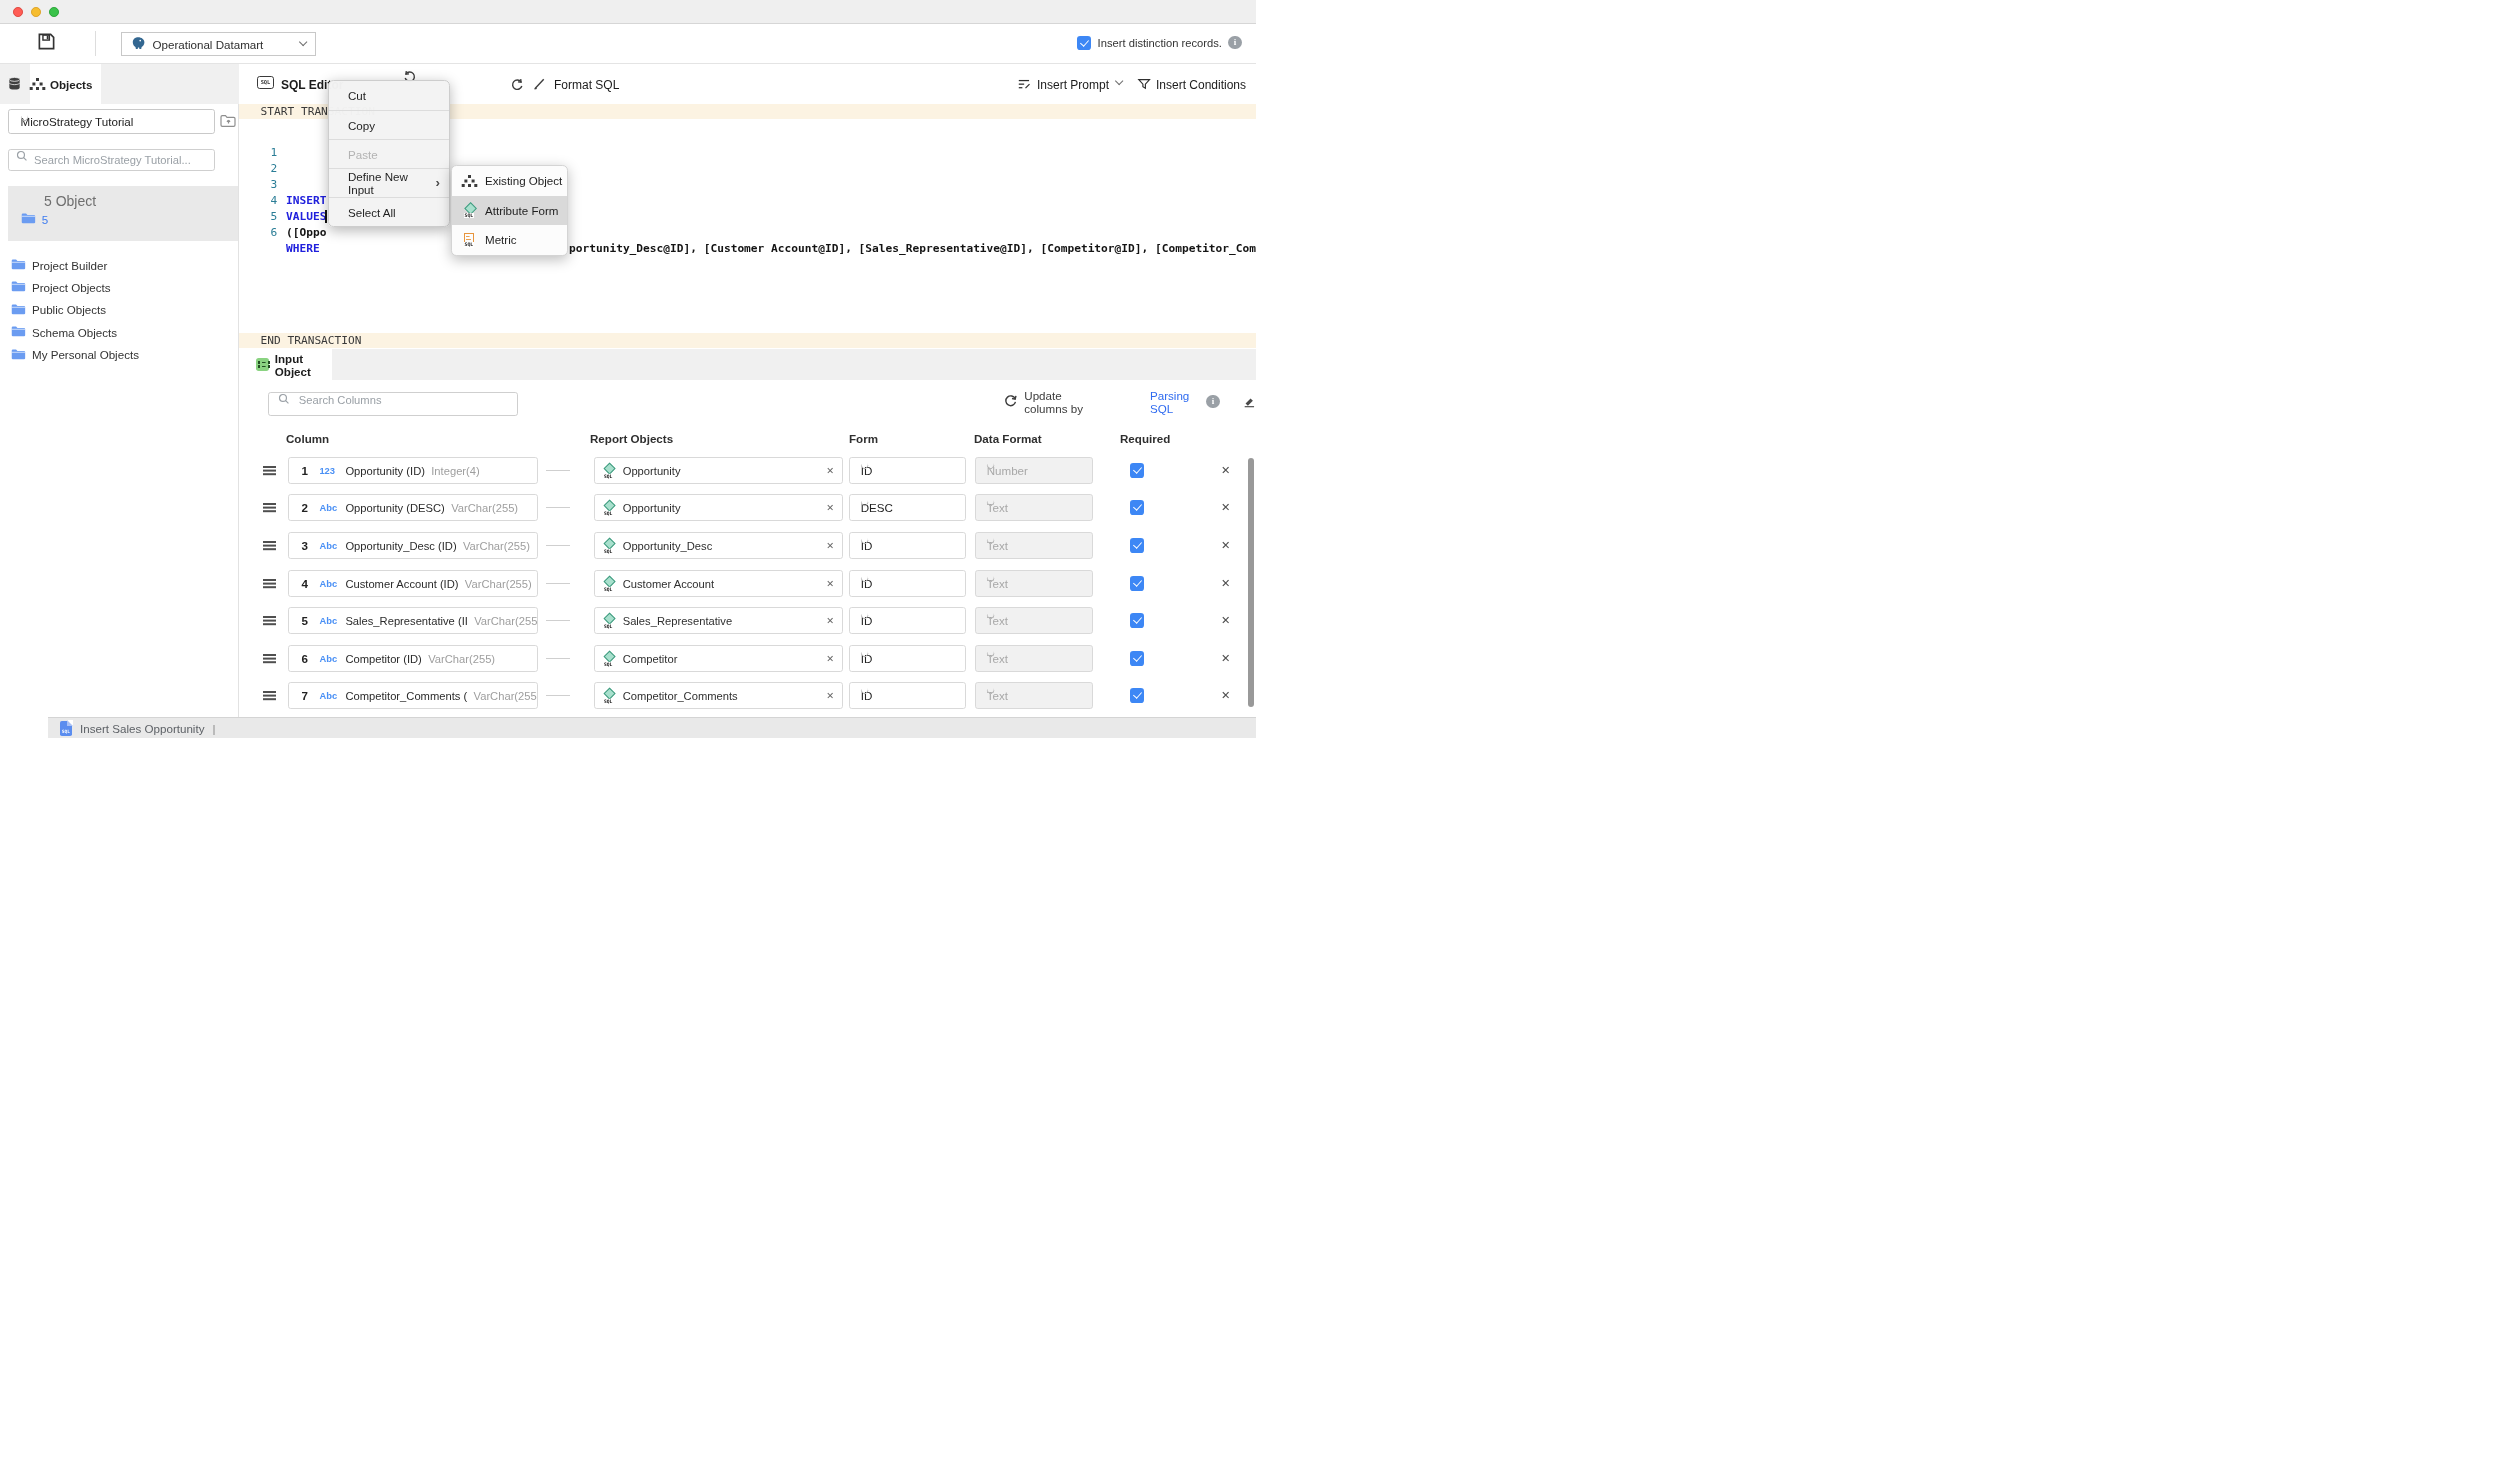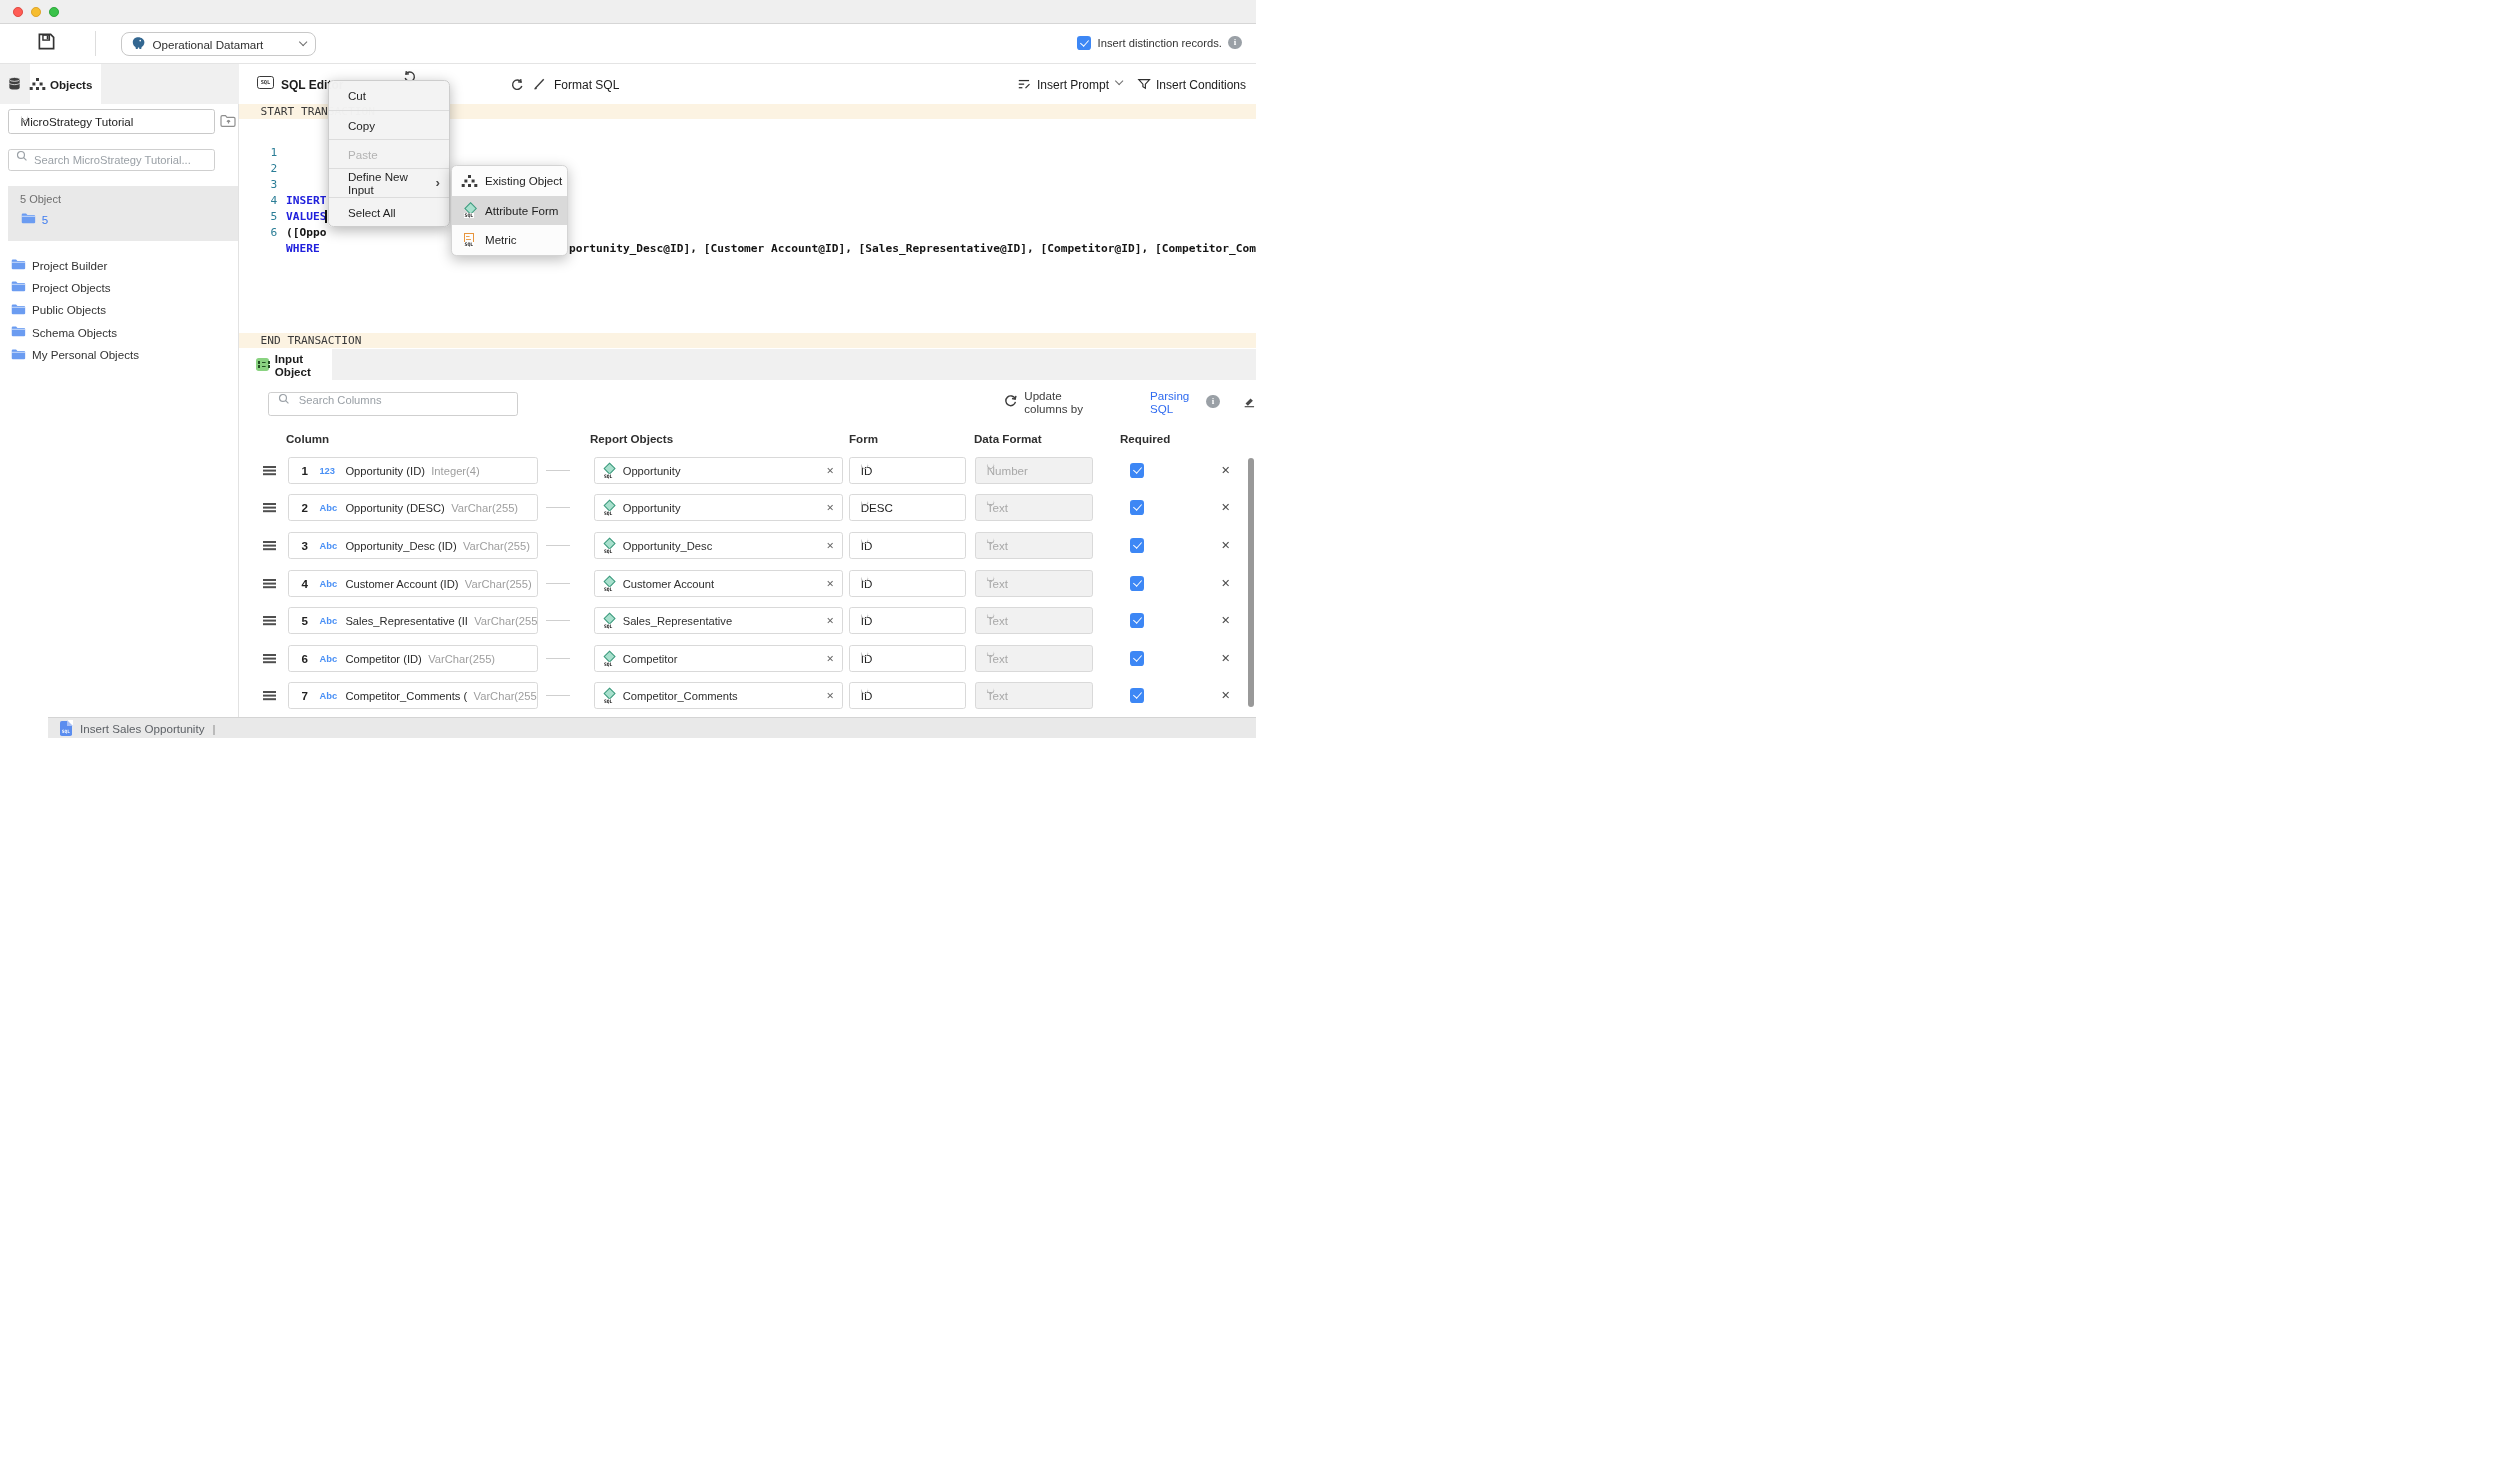--- a/index.html
+++ b/index.html
@@ -12,21 +12,21 @@
   .titlebar{position:absolute;left:0;top:0;width:1256px;height:24px;background:#efefef;border-bottom:0.9px solid #d6d6d6;}
   .light{position:absolute;top:7.2px;width:9.8px;height:9.8px;border-radius:50%;}
   .light.red{left:13.4px;background:#ff5d55;border:0.9px solid #e0443c;}
   .light.yellow{left:31px;background:#f6bd2f;border:0.9px solid #dea123;}
   .light.green{left:49px;background:#3ac24a;border:0.9px solid #27a435;}
   .wtitle{position:absolute;left:0;right:0;top:4.5px;text-align:center;font-weight:700;color:#3f3f3f;font-size:11.6px;}
 
   
   .toolbar{position:absolute;left:0;top:24px;width:1256px;height:40px;background:#fff;border-bottom:0.9px solid #e4e4e4;}
   .tdivider{left:95px;top:7.2px;width:0.9px;height:25px;background:#ddd;}
-  .dssel{left:121px;top:8px;width:195px;height:24px;border:0.9px solid #c8c8c8;border-radius:8px;display:flex;align-items:center;padding:0 9px;gap:7.2px;background:#fff;}
+  .dssel{left:121px;top:8px;width:195px;height:24px;border:0.9px solid #c8c8c8;border-radius:0;display:flex;align-items:center;padding:0 9px;gap:7.2px;background:#fff;}
   .dssel .dslabel{flex:1;color:#2e2e2e;}
   .distinct{left:1077px;top:11.6px;display:flex;align-items:center;gap:6.3px;}
   .dlabel{font-size:11.2px;color:#333;}
   .cb{display:inline-block;width:14.3px;height:14.3px;background:#3d87f5;border-radius:3.1px;position:relative;flex:none;}
   .cb::after{content:"";position:absolute;left:4.6px;top:2px;width:3.6px;height:7.2px;border:solid #fff;border-width:0 1.8px 1.8px 0;transform:rotate(42deg);}
   .info{display:inline-block;width:13.4px;height:13.4px;border-radius:50%;background:#9aa0a6;color:#fff;text-align:center;font:700 9px/13.4px "Liberation Serif",serif;flex:none;}
   .info::after{content:"i";}
 
   .chev{display:inline-block;width:6.3px;height:6.3px;border-right:1.4px solid #6f6f6f;border-bottom:1.4px solid #6f6f6f;transform:rotate(45deg);margin-top:-3.6px;flex:none;}
   .chev.light{border-right-width:1.1px;border-bottom-width:1.1px;border-color:#b9b9b9;width:7.2px;height:7.2px;}
@@ -36,21 +36,21 @@
   .sstrip{position:absolute;left:0;top:0;width:239px;height:40px;background:#f0f0f0;}
   .tab-db{position:absolute;left:0;top:0;width:29.5px;height:40px;display:flex;align-items:center;justify-content:center;}
   .tab-objects{position:absolute;left:29.5px;top:0;width:71px;height:40px;background:#fff;display:flex;align-items:center;justify-content:flex-start;gap:5.4px;font-weight:700;color:#1f1f1f;}
   .projsel{position:absolute;left:8px;top:45px;width:207px;height:25px;border:0.9px solid #c9c9c9;border-radius:2.7px;display:flex;align-items:center;padding:0 9px 0 11.6px;background:#fff;}
   .projsel span{flex:1;color:#222;}
   .folderup{position:absolute;left:219px;top:48px;width:18px;height:18px;}
   .searchbox{position:absolute;left:8px;top:85px;width:207px;height:22.4px;border:0.9px solid #cfcfcf;border-radius:2.7px;display:flex;padding:0 7.2px;gap:6.3px;background:#fff;}
   .searchbox input{border:none;outline:none;background:transparent;font-family:"Liberation Sans",sans-serif;font-size:11.2px;width:100%;padding:0;color:#333;}
   .searchbox input::placeholder{color:#9aa0a6;}
   .summary{position:absolute;left:8px;top:122px;width:230px;height:55px;background:#e9e9e9;}
-  .sumlabel{position:absolute;left:0;top:7.2px;font-size:11px;color:#6f6f6f;padding-left:12px;}
+  .sumlabel{position:absolute;left:24px;top:7.2px;font-size:14px;color:#6f6f6f;padding-left:12px;}
   .sumrow{position:absolute;left:13.4px;top:26px;display:flex;align-items:center;gap:5.4px;}
   .sumcount{color:#3d7bf0;font-size:11.6px;}
   #folder-list{position:absolute;left:0;top:190px;width:238px;}
   .fitem{height:22.4px;display:flex;align-items:center;gap:6.3px;padding-left:10.7px;}
   .flabel{color:#333;}
 
   
   .hlabel{font-size:12px;color:#1c1c1c;}
   .hbold{font-weight:700;}
   .sqltabicon{width:17px;height:13.4px;border:1.3px solid #3a3a3a;border-radius:2.7px;position:relative;}

